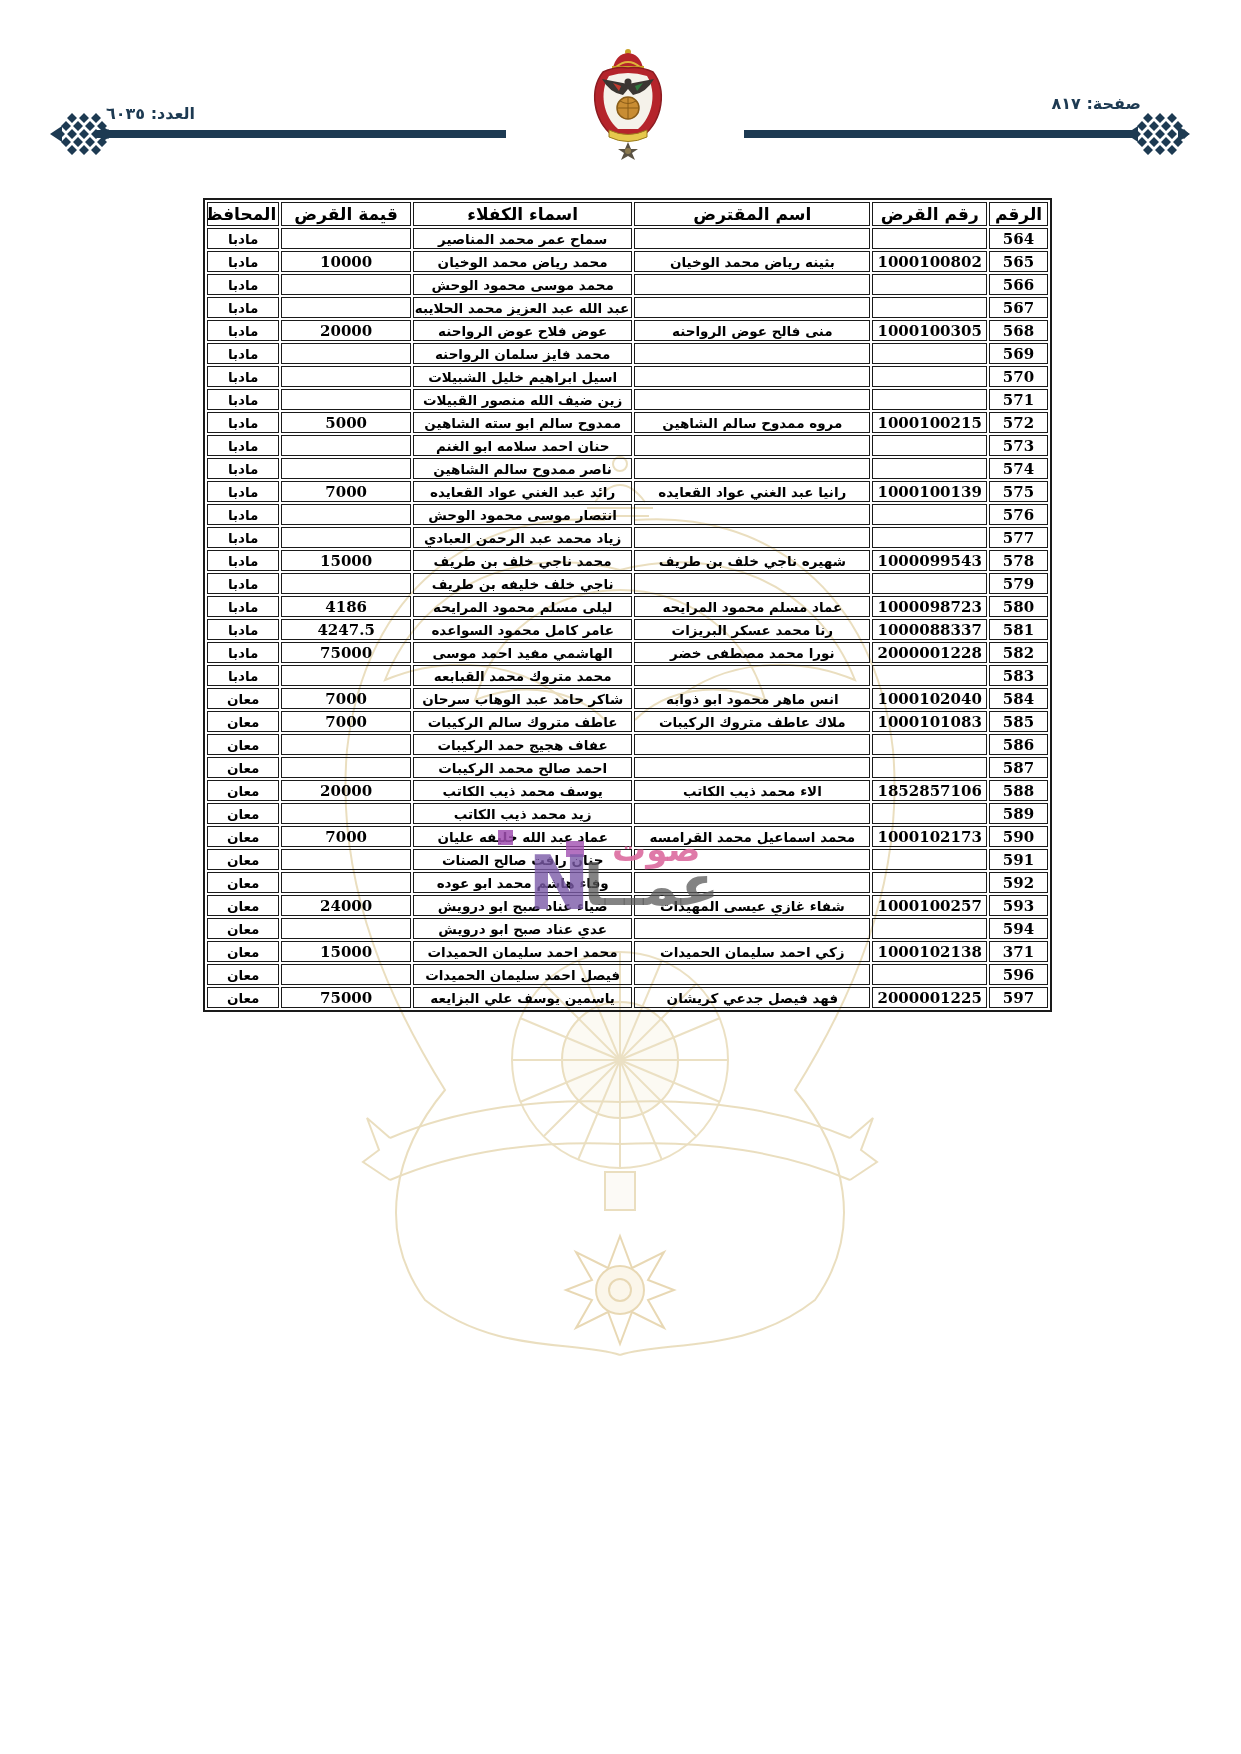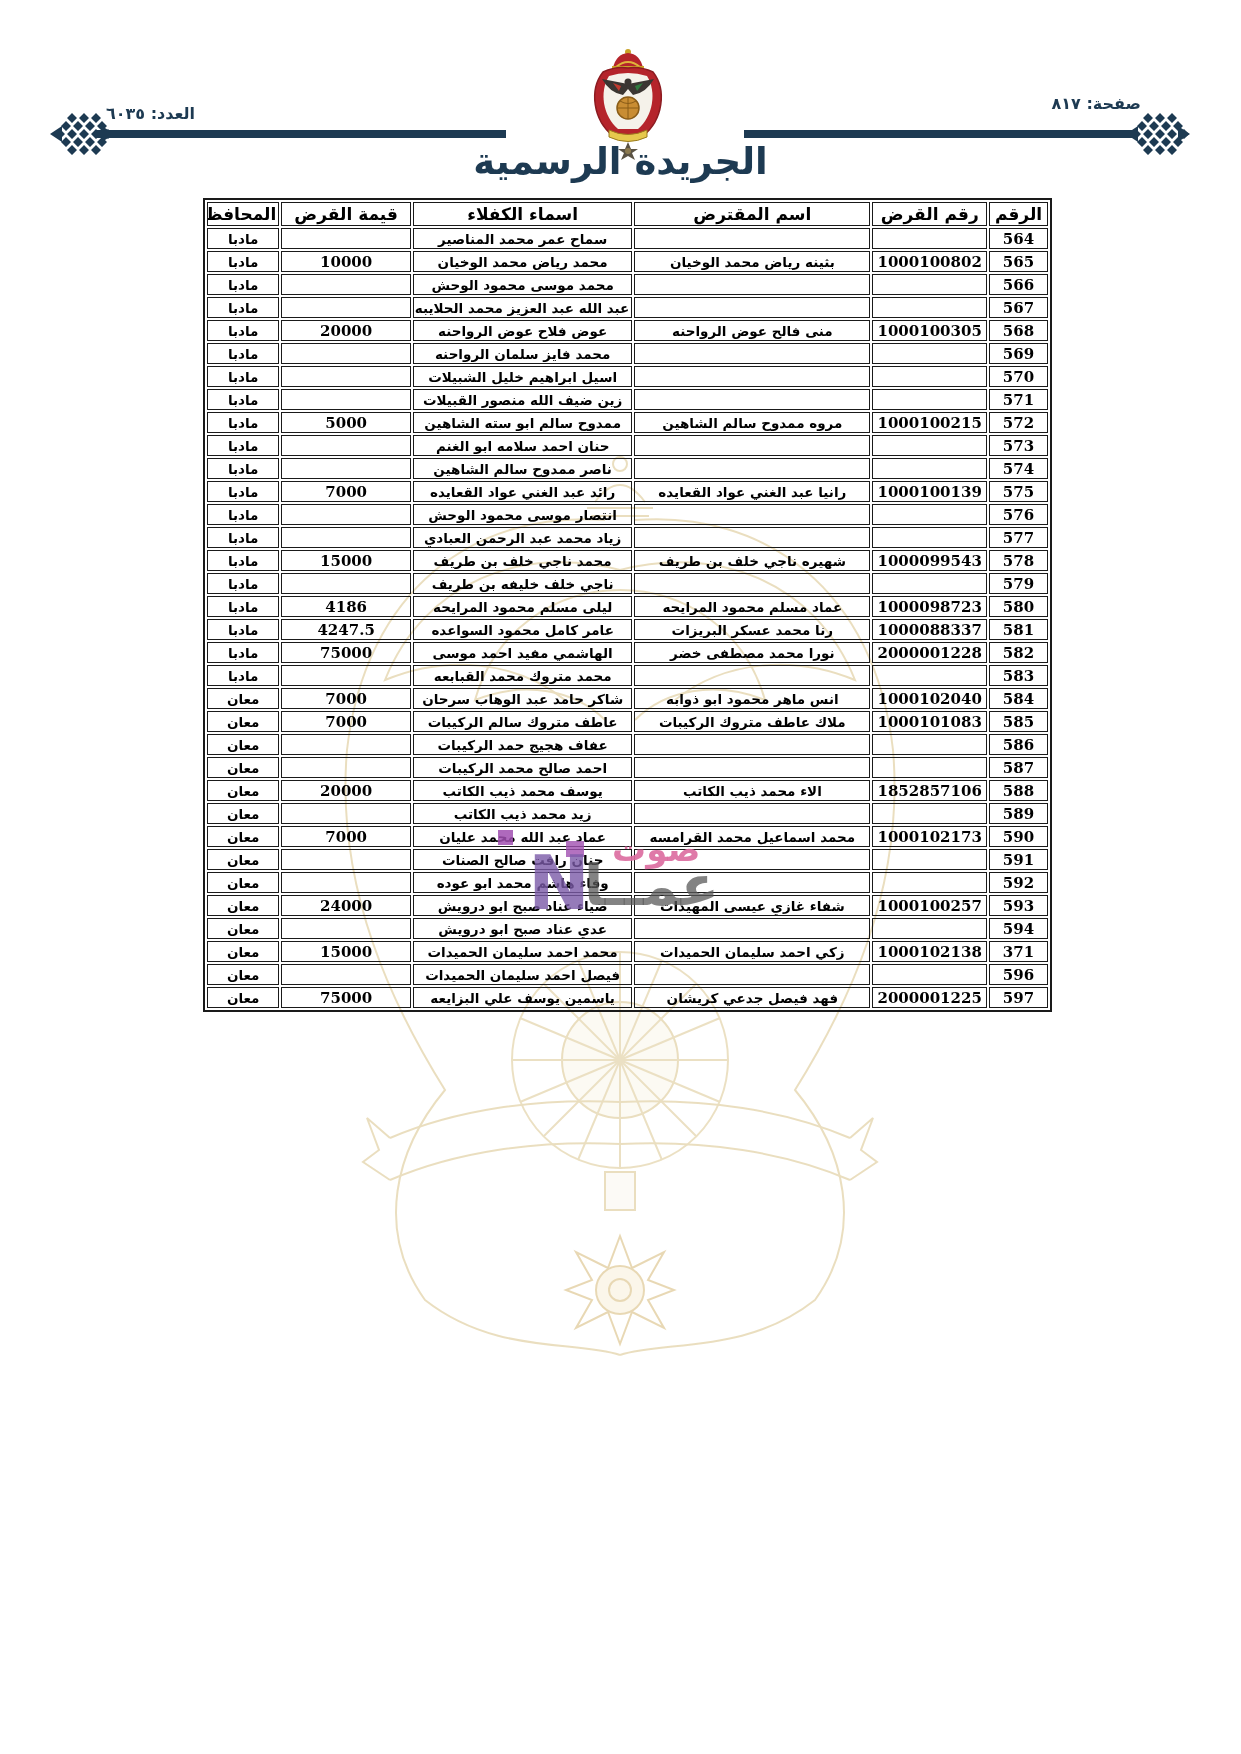--- a/index.html
+++ b/index.html
@@ -137,21 +137,20 @@
 
     <circle cx="45" cy="60" r="11" fill="#c98d33" stroke="#8a5c17" stroke-width="1.5"></circle>
     <path d="M34,60 H56 M45,49 V71 M37,53 Q45,58 53,53" stroke="#8a5c17" stroke-width="1" fill="none"></path>
 
     <path d="M26,82 Q45,91 64,82 L64,89 Q45,98 26,89 Z" fill="#e6c84d" stroke="#9a7b1e" stroke-width="1"></path>
 
     <path d="M45,94 L48,101 L55,101 L49,105 L52,112 L45,108 L38,112 L41,105 L35,101 L42,101 Z" fill="#5a5243"></path>
     <circle cx="45" cy="103" r="3" fill="#8c7a4f"></circle>
   </svg>
 
-  <div class="gazette-title">الجريدة الرسمية</div>
 
   <table class="gz-table">
     <colgroup>
       <col style="width:7.1%">
         <col style="width:13.8%">
         <col style="width:28.4%">
       <col style="width:26.4%">
         <col style="width:15.6%">
         <col style="width:8.7%">
     </colgroup>
@@ -371,21 +370,21 @@
           <td class="num-cell"></td>
           <td></td>
           <td>زيد محمد ذيب الكاتب</td>
           <td class="num-cell"></td>
           <td>معان</td>
         </tr>
         <tr>
           <td class="num-cell">590</td>
           <td class="num-cell">1000102173</td>
           <td>محمد اسماعيل محمد القرامسه</td>
-          <td>عماد عبد الله محمد عليان</td>
+          <td>عماد عبد الله خليفه عليان</td>
           <td class="num-cell">7000</td>
           <td>معان</td>
         </tr>
         <tr>
           <td class="num-cell">591</td>
           <td class="num-cell"></td>
           <td></td>
           <td>حنان رافت صالح الصنات</td>
           <td class="num-cell"></td>
           <td>معان</td>

